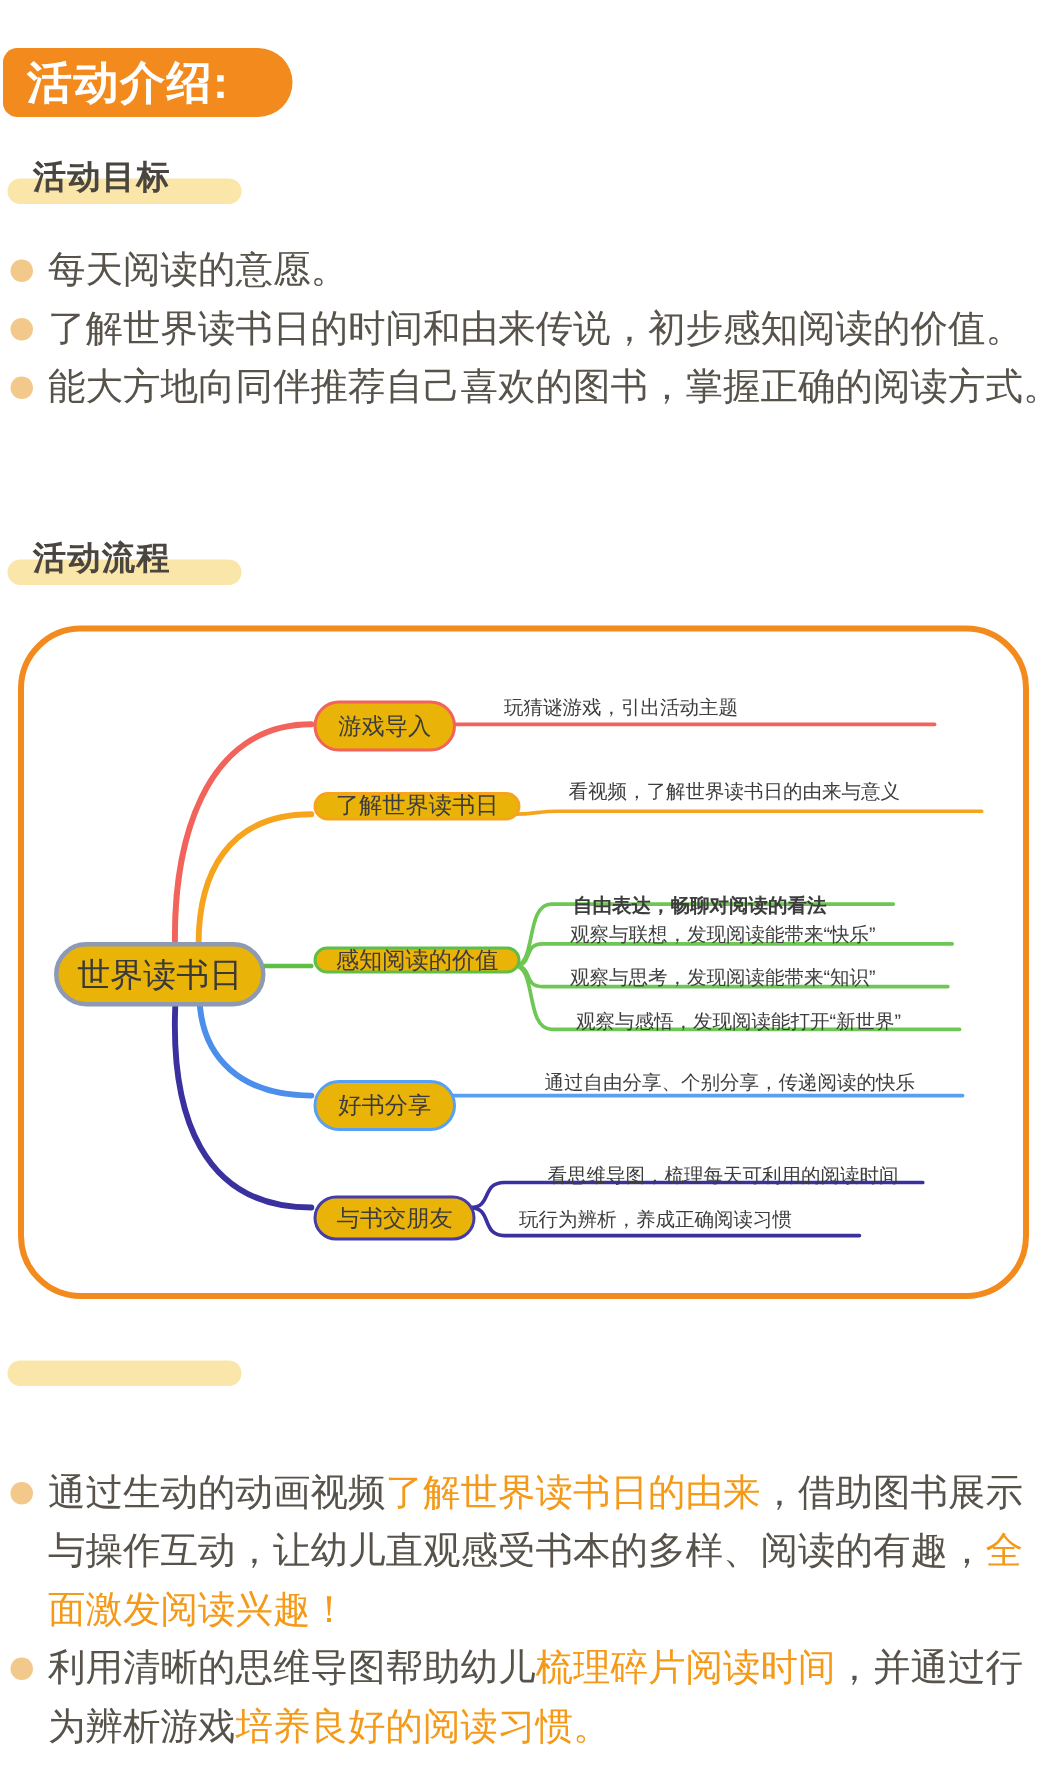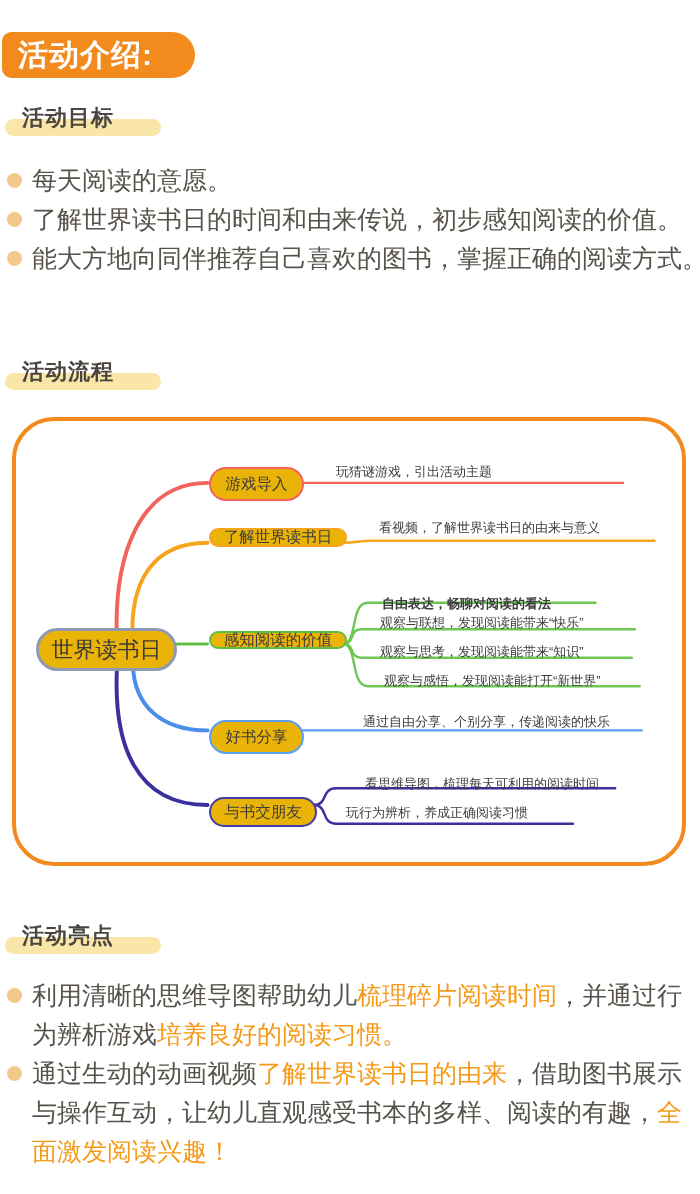--- a/index.html
+++ b/index.html
@@ -140,38 +140,37 @@
   <div class="mm-sub s-g2">观察与联想，发现阅读能带来“快乐”</div>
   <div class="mm-sub s-g3">观察与思考，发现阅读能带来“知识”</div>
   <div class="mm-sub s-g4">观察与感悟，发现阅读能打开“新世界”</div>
   <div class="mm-sub s-blue">通过自由分享、个别分享，传递阅读的快乐</div>
   <div class="mm-sub s-i1">看思维导图，梳理每天可利用的阅读时间</div>
   <div class="mm-sub s-i2">玩行为辨析，养成正确阅读习惯</div>
 </div>
 
 <div class="heading h-highlights">
   <span class="marker"></span>
-  <span>活动亮点</span>
 </div>
 
 <div class="blist highlights-list">
-  <div class="bullet">
-    <span class="dot"></span>
-    <div class="line">
-      <span class="run">利用清晰的思维导图帮助幼儿</span><span class="run hl">梳理碎片阅读时间</span><span class="run">，并通过行</span>
-    </div>
-    <div class="line">
-      <span class="run">为辨析游戏</span><span class="run hl">培养良好的阅读习惯。</span>
-    </div>
-  </div>
   <div class="bullet">
     <span class="dot"></span>
     <div class="line">
       <span class="run">通过生动的动画视频</span><span class="run hl">了解世界读书日的由来</span><span class="run">，借助图书展示</span>
     </div>
     <div class="line">
       <span class="run">与操作互动，让幼儿直观感受书本的多样、阅读的有趣，</span><span class="run hl">全</span>
     </div>
     <div class="line">
       <span class="run hl">面激发阅读兴趣！</span>
     </div>
   </div>
+  <div class="bullet">
+    <span class="dot"></span>
+    <div class="line">
+      <span class="run">利用清晰的思维导图帮助幼儿</span><span class="run hl">梳理碎片阅读时间</span><span class="run">，并通过行</span>
+    </div>
+    <div class="line">
+      <span class="run">为辨析游戏</span><span class="run hl">培养良好的阅读习惯。</span>
+    </div>
+  </div>
 </div>
 
 </body></html>

